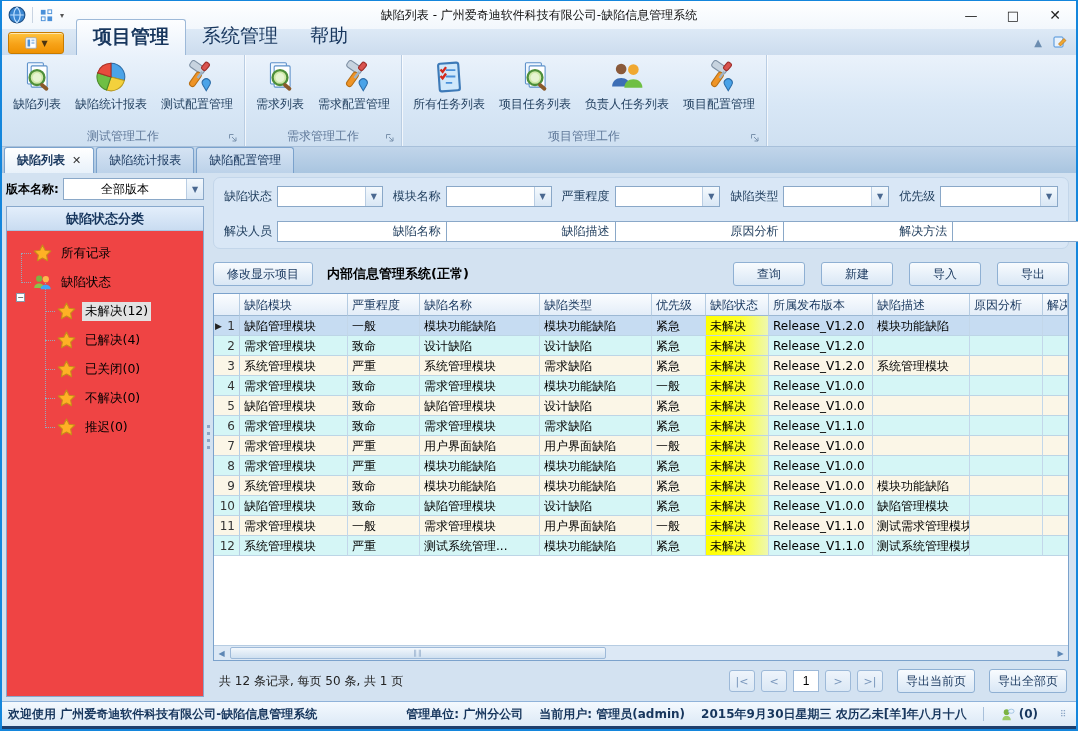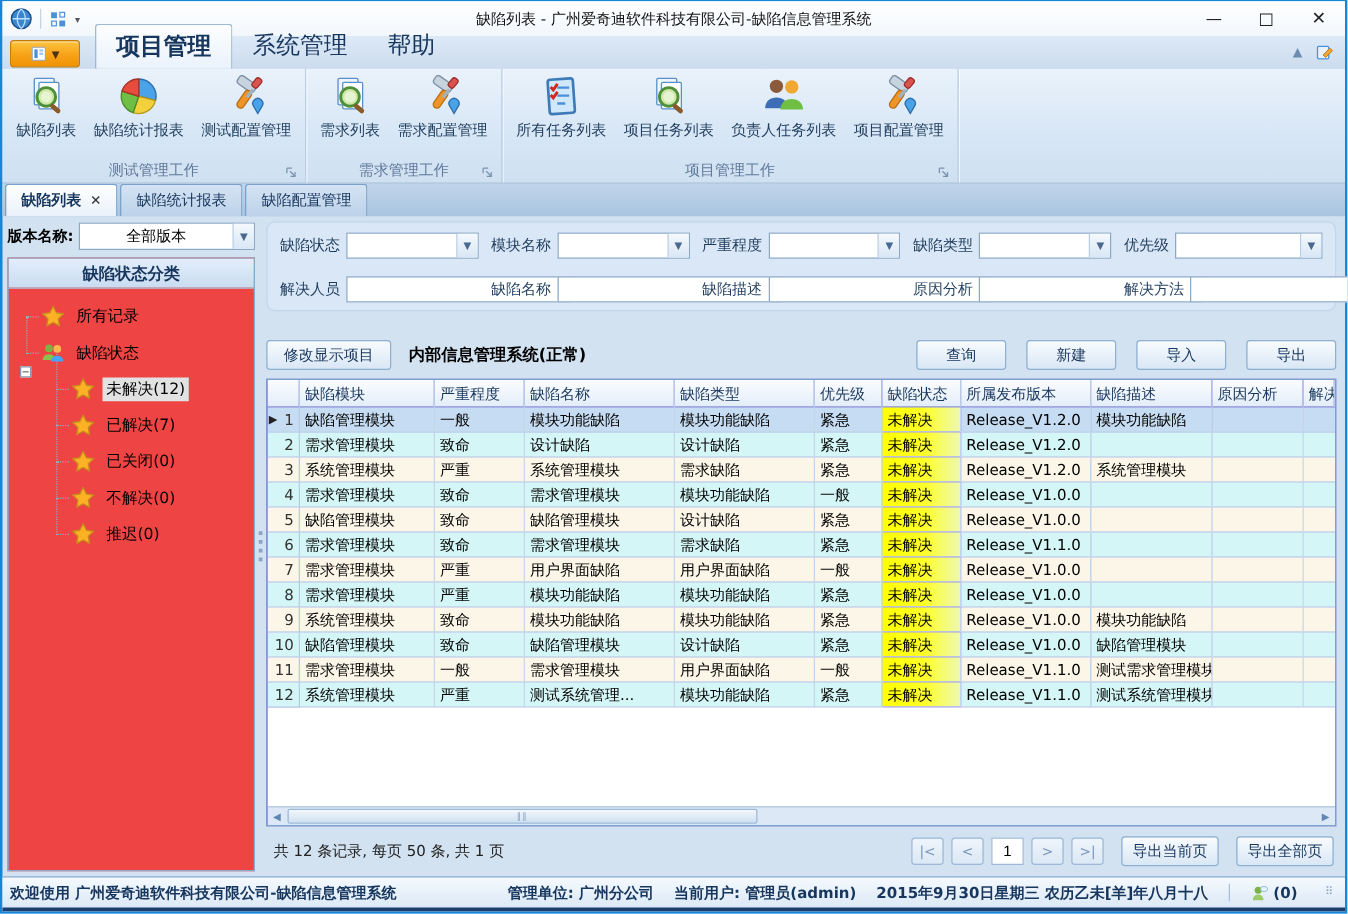--- a/index.html
+++ b/index.html
@@ -73,29 +73,29 @@
 
   
   .main{ flex:1; display:flex; flex-direction:column; padding:4px 7px 0 0; min-width:0; }
   .filter-panel{ height:72px; background:#d9e7f6; border:1px solid #c3d6ea; border-radius:7px; padding:8px 10px 6px 10px; display:flex; flex-direction:column; justify-content:space-between; flex:0 0 auto; }
   .filter-row{ display:flex; gap:10px; align-items:center; }
   .f-field{ flex:1; display:flex; align-items:center; min-width:0; }
   .f-field .flabel{ font-size:12px; color:#1e3c5c; margin-right:5px; white-space:nowrap; }
   .f-field .combo,.f-field .tinput{ flex:1; height:21px; }
   .tinput{ background:#fff; border:1px solid #8aa8c8; }
 
-  .action-row{ height:26px; margin-top:22px; display:flex; align-items:center; flex:0 0 auto; }
+  .action-row{ height:26px; margin-top:12px; display:flex; align-items:center; flex:0 0 auto; }
   .btn{ height:24px; border:1px solid #8fb0d3; border-radius:3px; background:linear-gradient(#f8fbfe,#dcE9f6 50%,#d3e3f2); background:linear-gradient(#f8fbfe,#d9e7f5); font-size:12px; color:#17365d; display:flex; align-items:center; justify-content:center; padding:0 10px; cursor:default; }
   .modify-btn{ width:100px; }
   .sys-label{ font-size:13px; font-weight:bold; color:#000; margin-left:14px; }
   .action-spacer{ flex:1; }
   .action-row .btn.act{ width:72px; margin-left:16px; }
 
   
-  .grid{ margin-top:6px; flex:1; border:1px solid #7ba2cc; background:#8b5cf6; display:flex; flex-direction:column; min-height:0; overflow:hidden; }
+  .grid{ margin-top:6px; flex:1; border:1px solid #7ba2cc; background:#0f766e; display:flex; flex-direction:column; min-height:0; overflow:hidden; }
   .grow{ display:flex; flex:0 0 auto; }
   .gcell{ font-size:12px; line-height:20px; height:20px; padding:0 4px; border-right:1px solid #c3d7ea; border-bottom:1px solid #bdd5e6; white-space:nowrap; overflow:hidden; flex:0 0 auto; }
   .ghead .gcell{ height:22px; line-height:22px; background:linear-gradient(#fbfdff,#e3edf8); border-right:1px solid #b6cce2; border-bottom:1px solid #9cb8d4; color:#17365d; }
   .rowhdr{ width:26px; background:#e7eef8; border-right:1px solid #b6cce2; text-align:right; color:#333; position:relative; }
   .rowhdr .ptr{ position:absolute; left:1px; top:0; font-size:9px; color:#222; }
   .c0{width:108px}.c1{width:72px}.c2{width:120px}.c3{width:112px}.c4{width:54px}.c5{width:63px}.c6{width:104px}.c7{width:97px}.c8{width:73px}.c9{flex:1 1 auto; min-width:16px; border-right:none;}
   .grow.odd .gcell{ background:#fbf6e7; }
   .grow.even .gcell{ background:#d5f6f6; }
   .grow.sel .gcell{ background:#c6dcf2; }
   .grow .gcell.status{ background:linear-gradient(90deg,#ffff00 0%,#feff2a 55%,#eef8b0 100%) !important; }
@@ -384,21 +384,21 @@
               </span>
               <span class="tlabel">未解决(12)</span>
             </div>
             <div class="tree-item lvl2">
               <span class="tree-stub" style="left: 38px; width: 10px; top: 14px;"></span>
               <span class="icon">
                 <svg width="19" height="19" viewBox="0 0 16 16">
                   <path d="M8 0.8 L10.2 5.2 L15 5.9 L11.5 9.3 L12.3 14.1 L8 11.8 L3.7 14.1 L4.5 9.3 L1 5.9 L5.8 5.2 Z" fill="#FFB125" stroke="#C88A1B" stroke-width="0.9" stroke-linejoin="round"></path>
                 </svg>
               </span>
-              <span class="tlabel">已解决(7)</span>
+              <span class="tlabel">已解决(4)</span>
             </div>
             <div class="tree-item lvl2">
               <span class="tree-stub" style="left: 38px; width: 10px; top: 14px;"></span>
               <span class="icon">
                 <svg width="19" height="19" viewBox="0 0 16 16">
                   <path d="M8 0.8 L10.2 5.2 L15 5.9 L11.5 9.3 L12.3 14.1 L8 11.8 L3.7 14.1 L4.5 9.3 L1 5.9 L5.8 5.2 Z" fill="#FFB125" stroke="#C88A1B" stroke-width="0.9" stroke-linejoin="round"></path>
                 </svg>
               </span>
               <span class="tlabel">已关闭(0)</span>
             </div>

